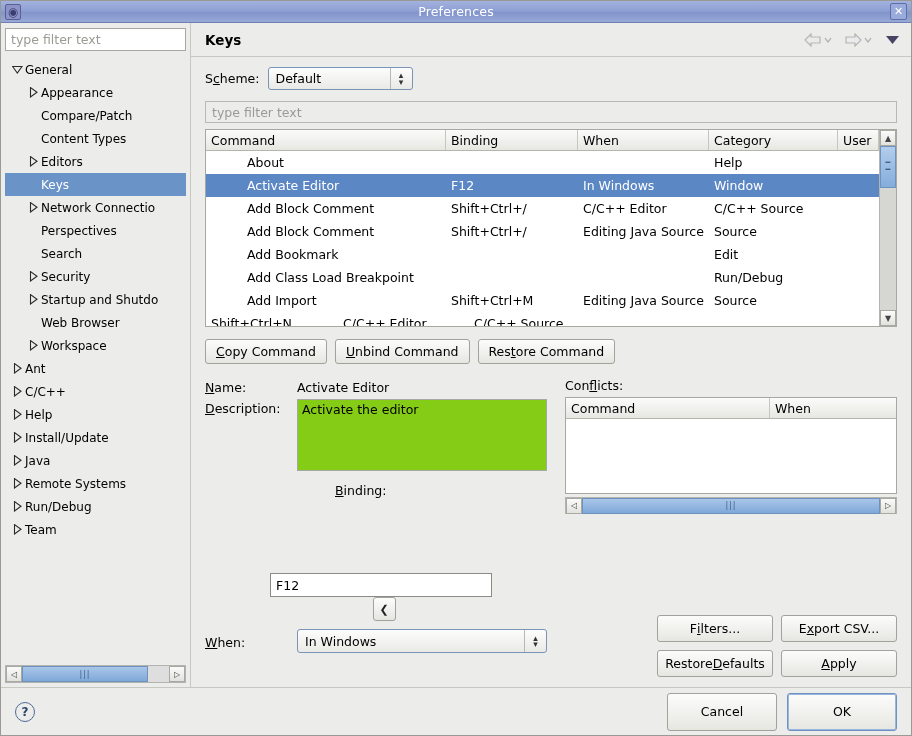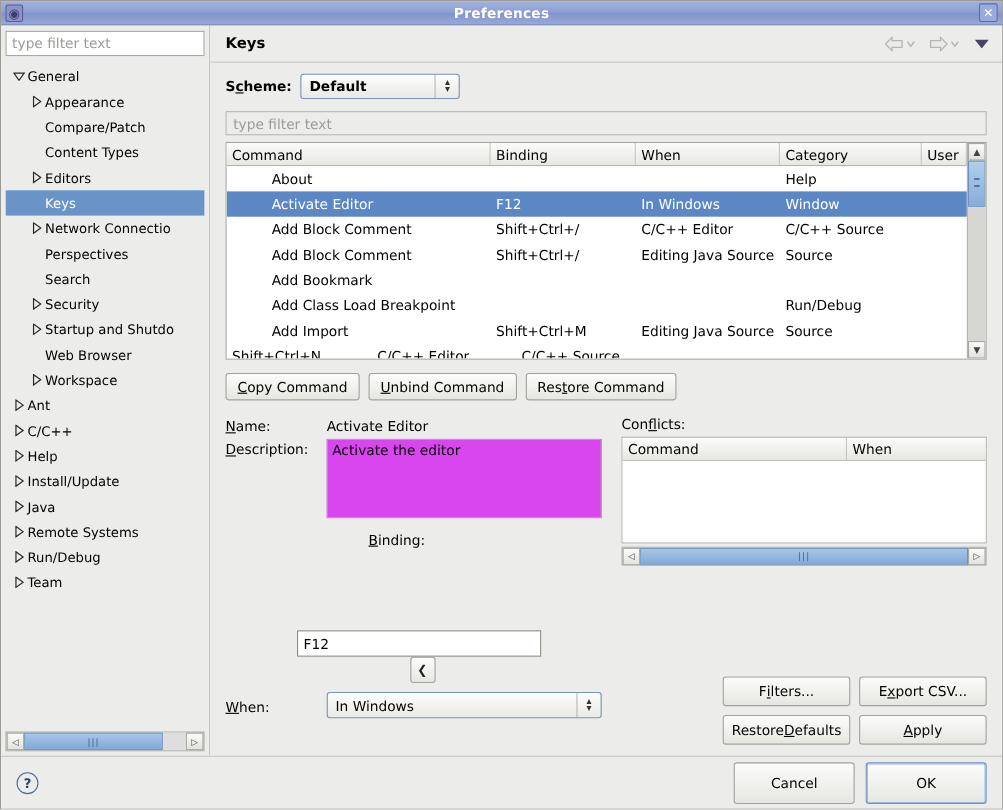--- a/index.html
+++ b/index.html
@@ -26,21 +26,21 @@
     height: 22px;
     background: linear-gradient(to bottom, #a3b2dd 0%, #8ea0d4 45%, #8294cb 55%, #98a9d8 100%);
     border-bottom: 1px solid #6d7fb3;
     display: flex; align-items: center;
     position: relative;
     flex: 0 0 22px;
   }
   .title-text {
     position: absolute; left: 0; right: 0;
     text-align: center;
-    font-weight: bold; font-size: 12.5px;
+    font-weight: normal; font-size: 12.5px;
     color: #ffffff;
     letter-spacing: 0.2px;
   }
   .title-icon {
     width: 16px; height: 16px;
     margin-left: 4px;
     background: #8b93c9;
     border: 1px solid #5b5f8e;
     border-radius: 2px;
     display: flex; align-items: center; justify-content: center;
@@ -170,21 +170,20 @@
     flex: 1 1 auto;
     padding: 10px 14px 0 14px;
     display: flex; flex-direction: column;
     min-height: 0;
   }
 
   .row-scheme {
     display: flex; align-items: center;
     margin-bottom: 11px;
     flex: 0 0 auto;
-    font-weight: bold;
   }
   .lbl { font-size: 12.5px; }
   .mn { text-decoration: underline; }
 
   .combo {
     height: 23px;
     background: linear-gradient(to bottom,#fdfdfd,#e9e9e5);
     border: 1px solid #7b93b5;
     border-radius: 3px;
     display: flex; align-items: center;
@@ -306,21 +305,21 @@
     min-height: 0;
   }
   .details-left { width: 352px; flex: 0 0 352px; }
   .details-right { flex: 1 1 auto; padding-left: 8px; min-width: 0; }
 
   .frow { display: flex; align-items: flex-start; margin-bottom: 4px; }
   .flabel { width: 92px; flex: 0 0 92px; font-size: 12.5px; padding-top: 2px; }
   .fvalue { font-size: 12.5px; padding-top: 2px; font-weight: normal; }
   .textarea {
     width: 250px; height: 72px;
-    background: #d946ef;
+    background: #84cc16;
     border: 1px solid #a8a8a2;
     padding: 2px 4px;
     font-size: 12.5px;
   }
   .input {
     height: 24px;
     background: #fff;
     border: 1px solid #8c8c86;
     display: flex; align-items: center;
     padding: 0 5px;
@@ -662,20 +661,21 @@
                   <div class="td c-cmd">Add Block Comment</div>
                   <div class="td c-bind">Shift+Ctrl+/</div>
                   <div class="td c-when">Editing Java Source</div>
                   <div class="td c-cat">Source</div>
                   <div class="td c-user"></div>
                 </div>
                 <div class="trow">
                   <div class="td c-cmd">Add Bookmark</div>
                   <div class="td c-bind"></div>
                   <div class="td c-when"></div>
+                  <div class="td c-cat">Edit</div>
                   <div class="td c-user"></div>
                 </div>
                 <div class="trow">
                   <div class="td c-cmd">Add Class Load Breakpoint</div>
                   <div class="td c-bind"></div>
                   <div class="td c-when"></div>
                   <div class="td c-cat">Run/Debug</div>
                   <div class="td c-user"></div>
                 </div>
                 <div class="trow">

